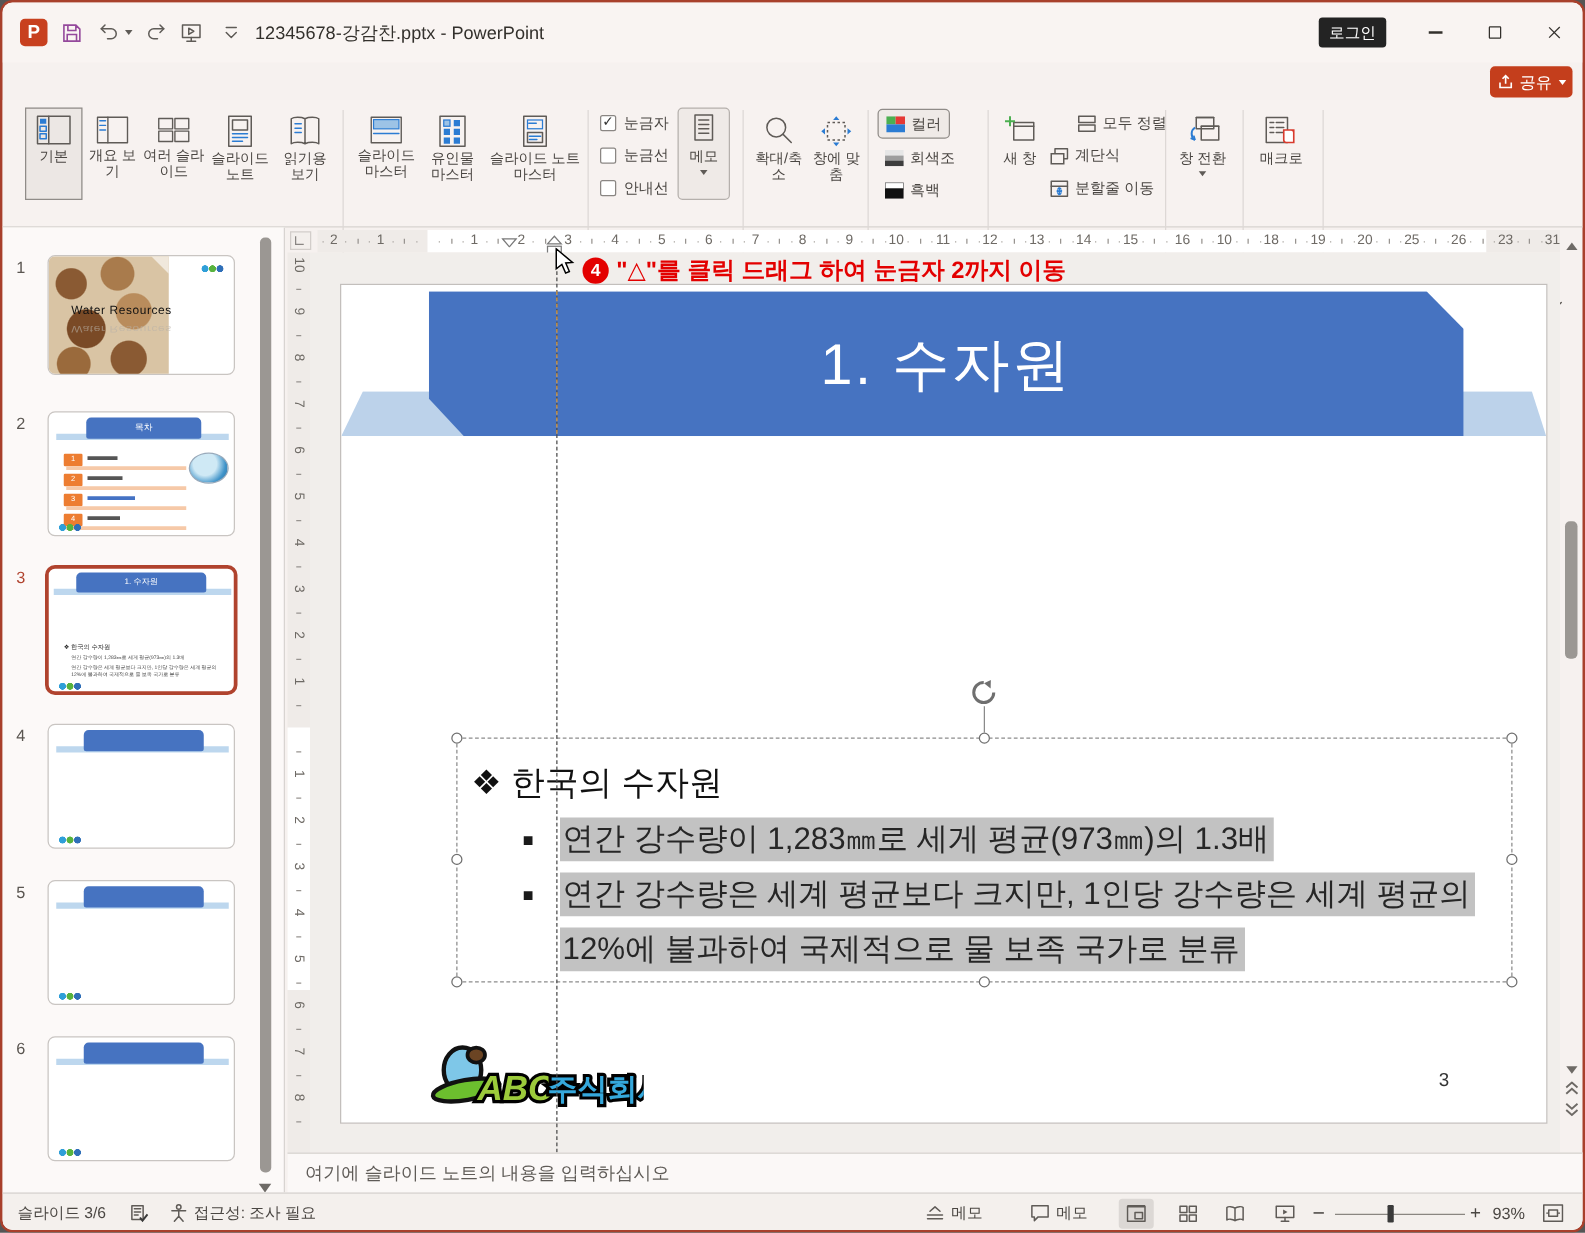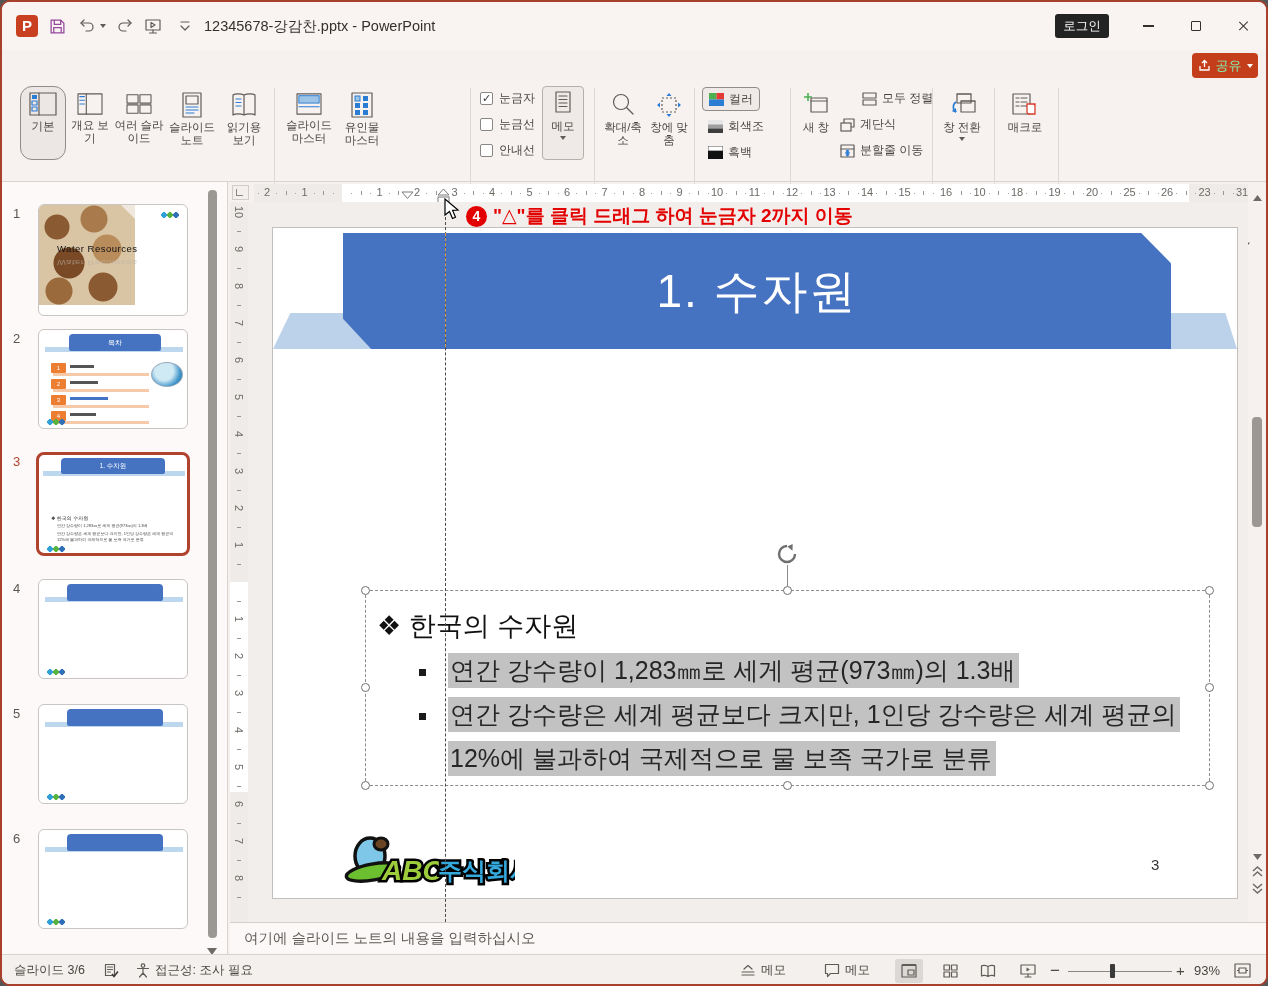--- a/index.html
+++ b/index.html
@@ -26,21 +26,21 @@
   .maxbox{width:10px;height:10px;border:1.3px solid #33302c;border-radius:1px;}
   .xicon{position:relative;width:12px;height:12px;}
   .xicon::before,.xicon::after{content:"";position:absolute;left:5.4px;top:0;width:1.3px;height:12px;background:#33302c;}
   .xicon::before{transform:rotate(45deg);}.xicon::after{transform:rotate(-45deg);}
   
   #tabs{left:8px;top:48px;height:30px;display:flex;align-items:center;}
   .tab{padding:0 11px;font-size:14px;color:#44403b;height:30px;line-height:28px;position:relative;white-space:nowrap;}
   .tab.active{color:#1f1d1a;}
   .tab.active::after{content:"";position:absolute;left:9px;right:9px;bottom:1px;height:3px;background:#c43e1c;border-radius:2px;}
   .tab.contextual{color:#c43e1c;}
-  #share-btn{left:1190px;top:51px;width:66px;height:25px;background:#c43e1c;border-radius:4px;color:#86efac;
+  #share-btn{left:1190px;top:51px;width:66px;height:25px;background:#c43e1c;border-radius:4px;color:#ffffff;
              font-size:13px;display:flex;align-items:center;justify-content:center;gap:5px;}
   
   #ribbon{left:0;top:78px;width:100%;height:102px;background:#f7f2f0;border-bottom:1px solid #d8d3d0;}
   .bigbtn{display:flex;flex-direction:column;align-items:center;justify-content:flex-start;gap:3px;padding-top:4px;}
   .biglbl{font-size:11.5px;color:#4a4642;text-align:center;line-height:13px;white-space:pre-line;}
   .grplbl{font-size:11px;color:#6b6661;text-align:center;white-space:nowrap;}
   .rdiv{top:8px;width:1px;height:150px;background:#ddd8d5;height:148px;}
   .chvd{width:0;height:0;border-left:3.5px solid transparent;border-right:3.5px solid transparent;border-top:4px solid #5f5b57;}
   .cbrow{display:flex;align-items:center;gap:6px;font-size:12px;color:#4a4642;}
   .cbox{width:13px;height:13px;border:1px solid #8a8683;background:#fff;border-radius:2px;font-size:11px;
@@ -153,21 +153,21 @@
   <div class="abs" id="share-btn">
     <svg width="13" height="13" viewBox="0 0 13 13">
         <path d="M2 7 v4 h9 V7 M6.5 8 V1.5 M4 4 L6.5 1.5 L9 4" stroke="#fff" fill="none" stroke-width="1.3"></path>
       </svg>
     <span>공유</span>
     <span class="chvd" style="border-top-color:#fff"></span>
   </div>
 
   <div class="abs" id="ribbon">
 
-    <div class="abs bigbtn" style="left:18px;top:6px;width:46px;height:74px;background:#ece7e4;border:1px solid #908c88;border-radius:12px">
+    <div class="abs bigbtn" style="left:18px;top:6px;width:46px;height:74px;background:#ece7e4;border:1px solid #908c88;border-radius:0">
       <svg width="30" height="26" viewBox="0 0 30 26">
           <rect x="2" y="2" width="26" height="22" class="ico"></rect>
           <rect x="4" y="4" width="5" height="4" fill="#2b7cd3" stroke="none"></rect>
           <rect x="4" y="10" width="5" height="4" class="icoblue"></rect>
           <rect x="4" y="16" width="5" height="4" class="icoblue"></rect>
           <path d="M11 2 V24" class="ico"></path>
         </svg>
       <div class="biglbl">기본</div>
     </div>
     <div class="abs bigbtn" style="left:66px;top:8px;width:44px;height:70px">
@@ -218,20 +218,30 @@
           <rect x="3" y="1" width="20" height="24" class="ico"></rect>
           <rect x="6" y="4" width="5" height="5" fill="#9dc3e6" stroke="#2b7cd3"></rect>
           <rect x="14" y="4" width="5" height="5" fill="#2b7cd3" stroke="none"></rect>
           <rect x="6" y="11" width="5" height="5" fill="#2b7cd3" stroke="none"></rect>
           <rect x="14" y="11" width="5" height="5" fill="#2b7cd3" stroke="none"></rect>
           <rect x="6" y="18" width="5" height="5" fill="#2b7cd3" stroke="none"></rect>
           <rect x="14" y="18" width="5" height="5" fill="#2b7cd3" stroke="none"></rect>
         </svg>
       <div class="biglbl">유인물 마스터</div>
     </div>
+    <div class="abs bigbtn" style="left:386px;top:8px;width:80px;height:70px">
+      <svg width="26" height="26" viewBox="0 0 26 26">
+          <rect x="4" y="1" width="18" height="24" class="ico"></rect>
+          <rect x="7" y="4" width="12" height="7" fill="none" stroke="#2b7cd3"></rect>
+          <path d="M8 6.5 h6" class="icoblue"></path>
+          <rect x="7" y="14" width="12" height="8" class="ico"></rect>
+          <path d="M8.5 17 h9 M8.5 19.5 h6" class="icoblue"></path>
+        </svg>
+      <div class="biglbl">슬라이드 노트 마스터</div>
+    </div>
     <div class="abs grplbl" style="left:307px;top:160px;width:100px">마스터 보기</div>
     <div class="abs rdiv" style="left:468px"></div>
 
     <div class="abs cbrow" style="left:478px;top:10px">
       <span class="cbox">✓</span>
       <span>눈금자</span>
     </div>
     <div class="abs cbrow" style="left:478px;top:36px">
       <span class="cbox"></span>
       <span>눈금선</span>
@@ -361,21 +371,21 @@
       <svg width="14" height="10" viewBox="0 0 14 10">
           <path d="M3 3 L7 7 L11 3" class="ico"></path>
         </svg>
     </div>
   </div>
 
   <div class="abs" id="thumb-panel">
     <div class="abs" style="left:225px;top:0;width:1px;height:772px;background:#d8d4d1"></div>
 
     <div class="abs thumb-num" style="left:11px;top:24px">1</div>
-    <div class="abs thumb" style="left:36px;top:22px;width:150px;height:112px">
+    <div class="abs thumb" style="left:36px;top:22px;width:150px;height:96px">
       <div class="abs" style="left:0;top:0;width:96px;height:100px;background:
         radial-gradient(circle at 18px 22px,#8a5a33 12px,transparent 13px),
         radial-gradient(circle at 55px 14px,#a97b4c 13px,transparent 14px),
         radial-gradient(circle at 30px 58px,#7a4a26 15px,transparent 16px),
         radial-gradient(circle at 68px 44px,#b98c5c 14px,transparent 15px),
         radial-gradient(circle at 20px 86px,#9a6a3c 13px,transparent 14px),
         radial-gradient(circle at 64px 82px,#8a5a33 14px,transparent 15px),#d9c4a4"></div>
       <div class="abs" style="left:82px;top:0;width:0;height:0;border-top:14px solid #f0e8dc;border-left:14px solid transparent"></div>
       <div class="abs" style="left:18px;top:38px;width:125px;font-size:9.5px;color:#111;letter-spacing:.5px">Water Resources</div>
       <div class="abs" style="left:18px;top:52px;width:125px;font-size:9.5px;color:#b9b2a8;letter-spacing:.5px;transform:scaleY(-0.8);opacity:.6">Water Resources</div>

